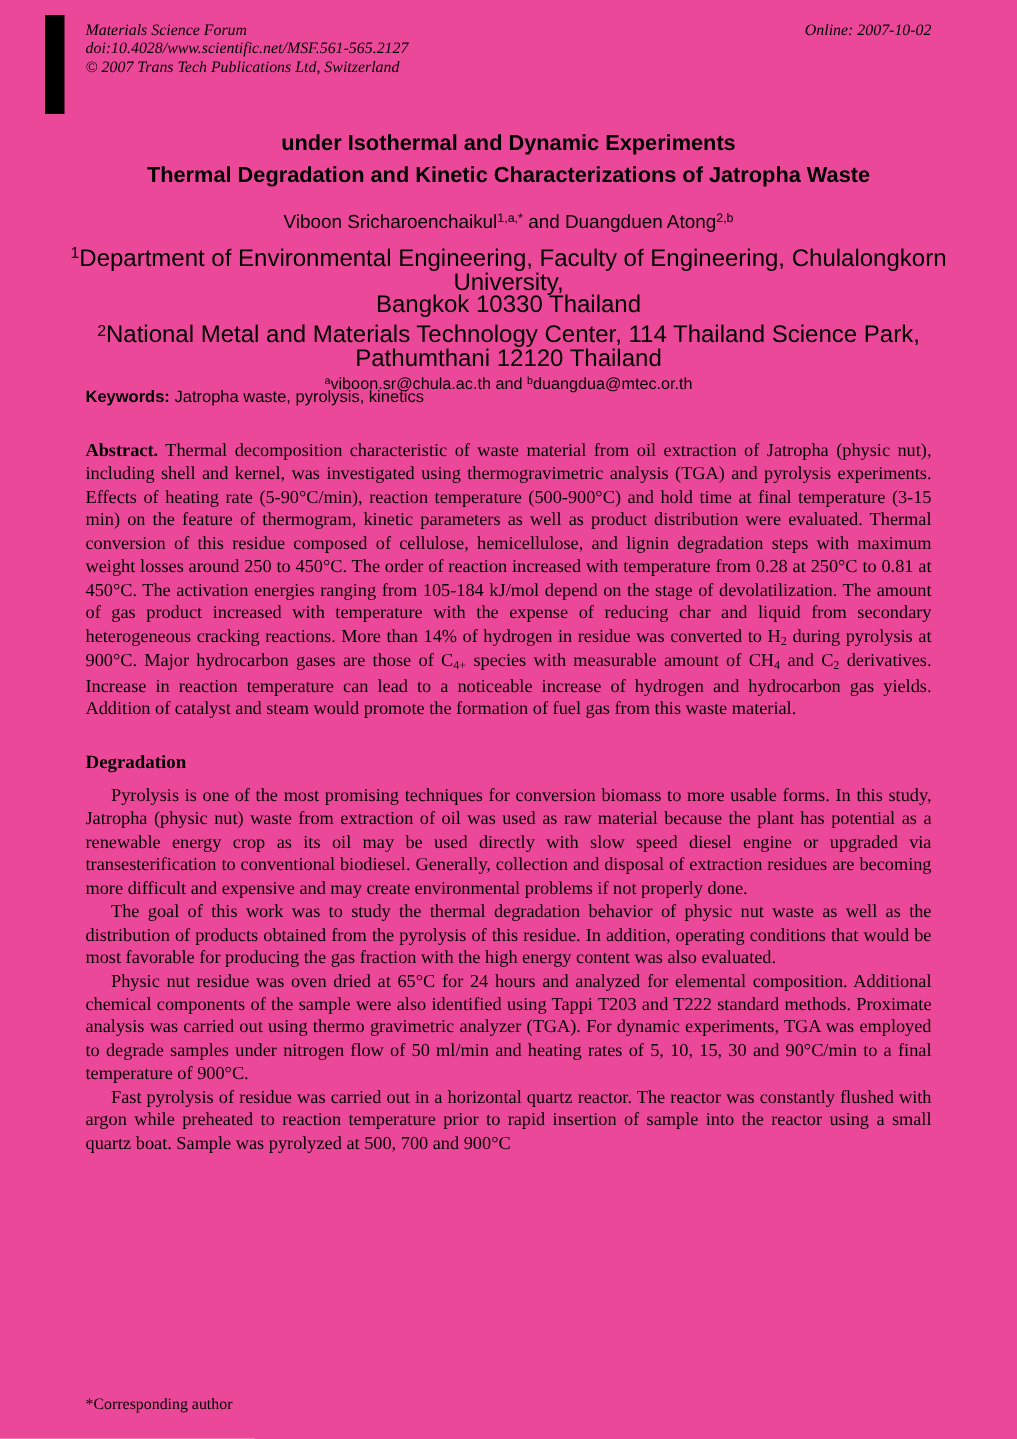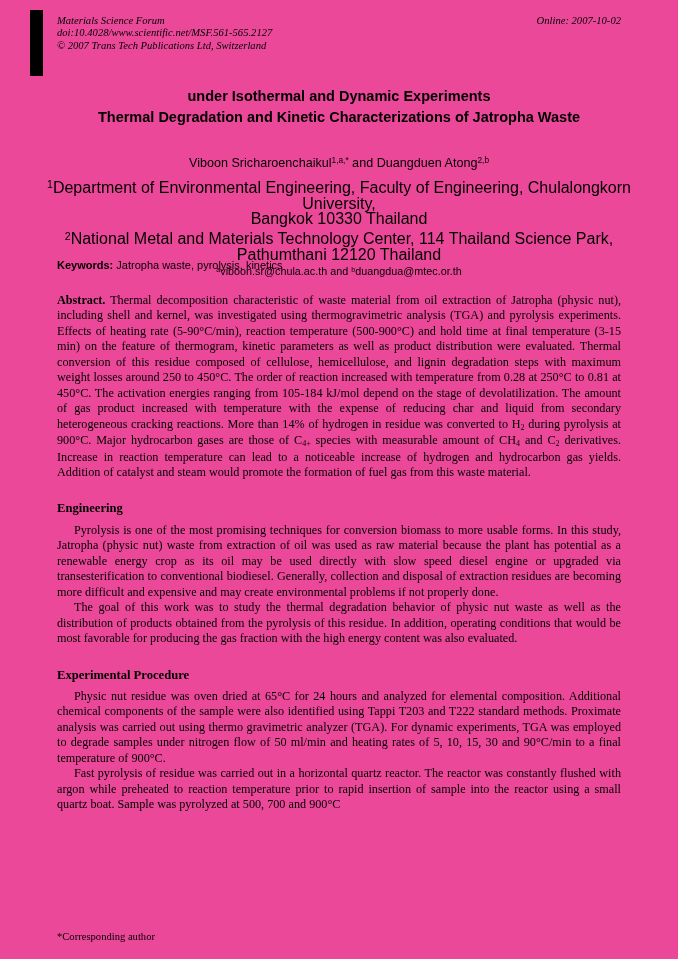--- a/index.html
+++ b/index.html
@@ -15,21 +15,21 @@
     font-style: italic; font-size: 10.6px; line-height: 12.4px;
   }
   .hdr-row { display: flex; justify-content: space-between; }
 
   .front {
     position: absolute; top: 86px; left: 40px; right: 40px;
     text-align: center;
     font-family: "Liberation Sans", "DejaVu Sans", sans-serif;
   }
   .title { font-size: 14.5px; font-weight: 700; line-height: 21px; }
-  .authors { margin-top: 26px; font-size: 12.6px; line-height: 18px; }
+  .authors { margin-top: 11px; font-size: 12.6px; line-height: 18px; }
   .aff  { margin-top: 8px; font-size: 16px; line-height: 14.8px; }
   .aff2 { margin-top: 6px; }
   .emails { margin-top: 1px; font-size: 10.8px; line-height: 14.8px; }
 
   .bodytext {
     position: absolute; top: 258px; left: 57px; width: 564px;
     font-family: "Liberation Serif", "DejaVu Serif", serif;
     font-size: 12.2px; line-height: 15.45px; text-align: justify;
   }
   .kw {
@@ -79,23 +79,22 @@
     <div class="aff aff2">
       <div><span class="sup">2</span><span>National Metal and Materials Technology Center, 114 Thailand Science Park,</span></div>
       <div><span>Pathumthani 12120 Thailand</span></div>
     </div>
     <div class="emails"><span class="sup">a</span><span>viboon.sr@chula.ac.th and </span><span class="sup">b</span><span>duangdua@mtec.or.th</span></div>
   </div>
 
   <div class="bodytext">
       <div class="kw"><span class="b">Keywords:</span><span> Jatropha waste, pyrolysis, kinetics</span></div>
       <div class="para"><span class="b">Abstract.</span><span> Thermal decomposition characteristic of waste material from oil extraction of Jatropha (physic nut), including shell and kernel, was investigated using thermogravimetric analysis (TGA) and pyrolysis experiments. Effects of heating rate (5-90°C/min), reaction temperature (500-900°C) and hold time at final temperature (3-15 min) on the feature of thermogram, kinetic parameters as well as product distribution were evaluated. Thermal conversion of this residue composed of cellulose, hemicellulose, and lignin degradation steps with maximum weight losses around 250 to 450°C. The order of reaction increased with temperature from 0.28 at 250°C to 0.81 at 450°C. The activation energies ranging from 105-184 kJ/mol depend on the stage of devolatilization. The amount of gas product increased with temperature with the expense of reducing char and liquid from secondary heterogeneous cracking reactions. More than 14% of hydrogen in residue was converted to H</span><span class="sub">2</span><span> during pyrolysis at 900°C. Major hydrocarbon gases are those of C</span><span class="sub">4+</span><span> species with measurable amount of CH</span><span class="sub">4</span><span> and C</span><span class="sub">2</span><span> derivatives. Increase in reaction temperature can lead to a noticeable increase of hydrogen and hydrocarbon gas yields. Addition of catalyst and steam would promote the formation of fuel gas from this waste material.</span></div>
-      <div class="sec-h">Engineering</div>
+      <div class="sec-h">Degradation</div>
       <div class="para ind"><span>Pyrolysis is one of the most promising techniques for conversion biomass to more usable forms. In this study, Jatropha (physic nut) waste from extraction of oil was used as raw material because the plant has potential as a renewable energy crop as its oil may be used directly with slow speed diesel engine or upgraded via transesterification to conventional biodiesel. Generally, collection and disposal of extraction residues are becoming more difficult and expensive and may create environmental problems if not properly done.</span></div>
       <div class="para ind"><span>The goal of this work was to study the thermal degradation behavior of physic nut waste as well as the distribution of products obtained from the pyrolysis of this residue. In addition, operating conditions that would be most favorable for producing the gas fraction with the high energy content was also evaluated.</span></div>
-      <div class="sec-h">Experimental Procedure</div>
       <div class="para ind"><span>Physic nut residue was oven dried at 65°C for 24 hours and analyzed for elemental composition. Additional chemical components of the sample were also identified using Tappi T203 and T222 standard methods. Proximate analysis was carried out using thermo gravimetric analyzer (TGA). For dynamic experiments, TGA was employed to degrade samples under nitrogen flow of 50 ml/min and heating rates of 5, 10, 15, 30 and 90°C/min to a final temperature of 900°C.</span></div>
       <div class="para ind"><span>Fast pyrolysis of residue was carried out in a horizontal quartz reactor. The reactor was constantly flushed with argon while preheated to reaction temperature prior to rapid insertion of sample into the reactor using a small quartz boat. Sample was pyrolyzed at 500, 700 and 900°C</span></div>
     </div>
 
   <div class="footnote">*Corresponding author</div>
 
 </div>
 
 </body></html>

